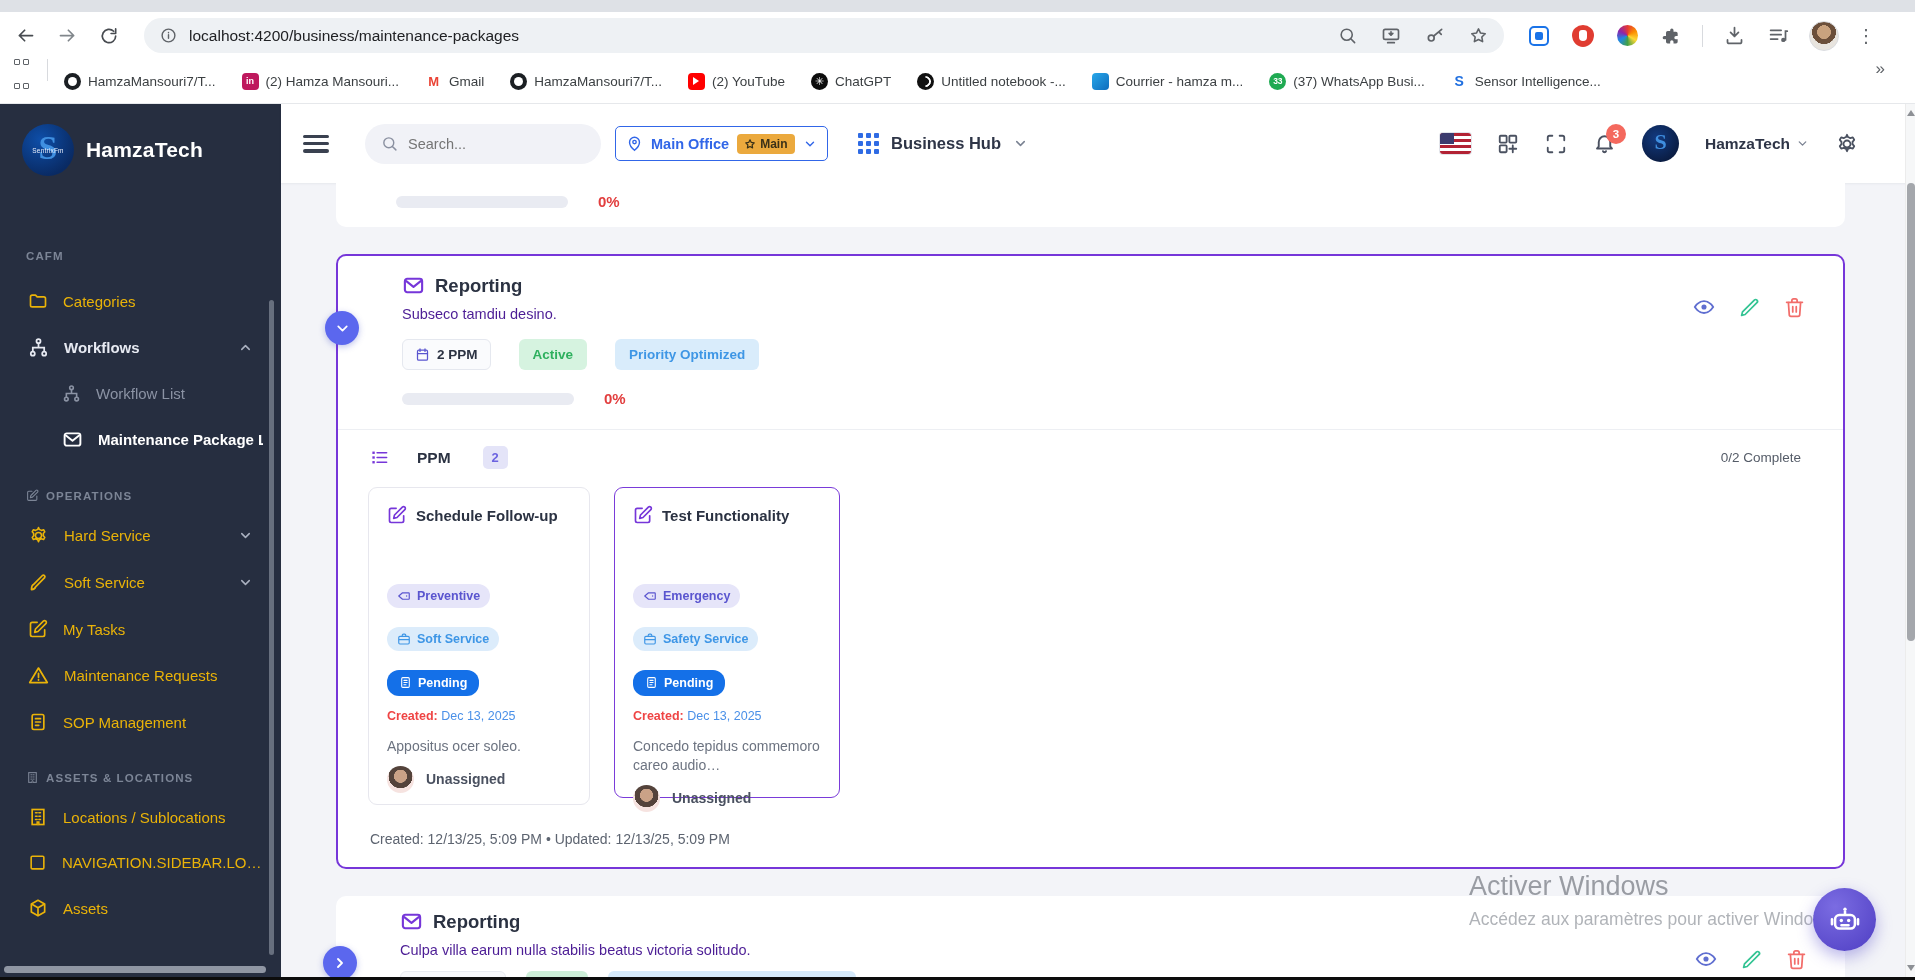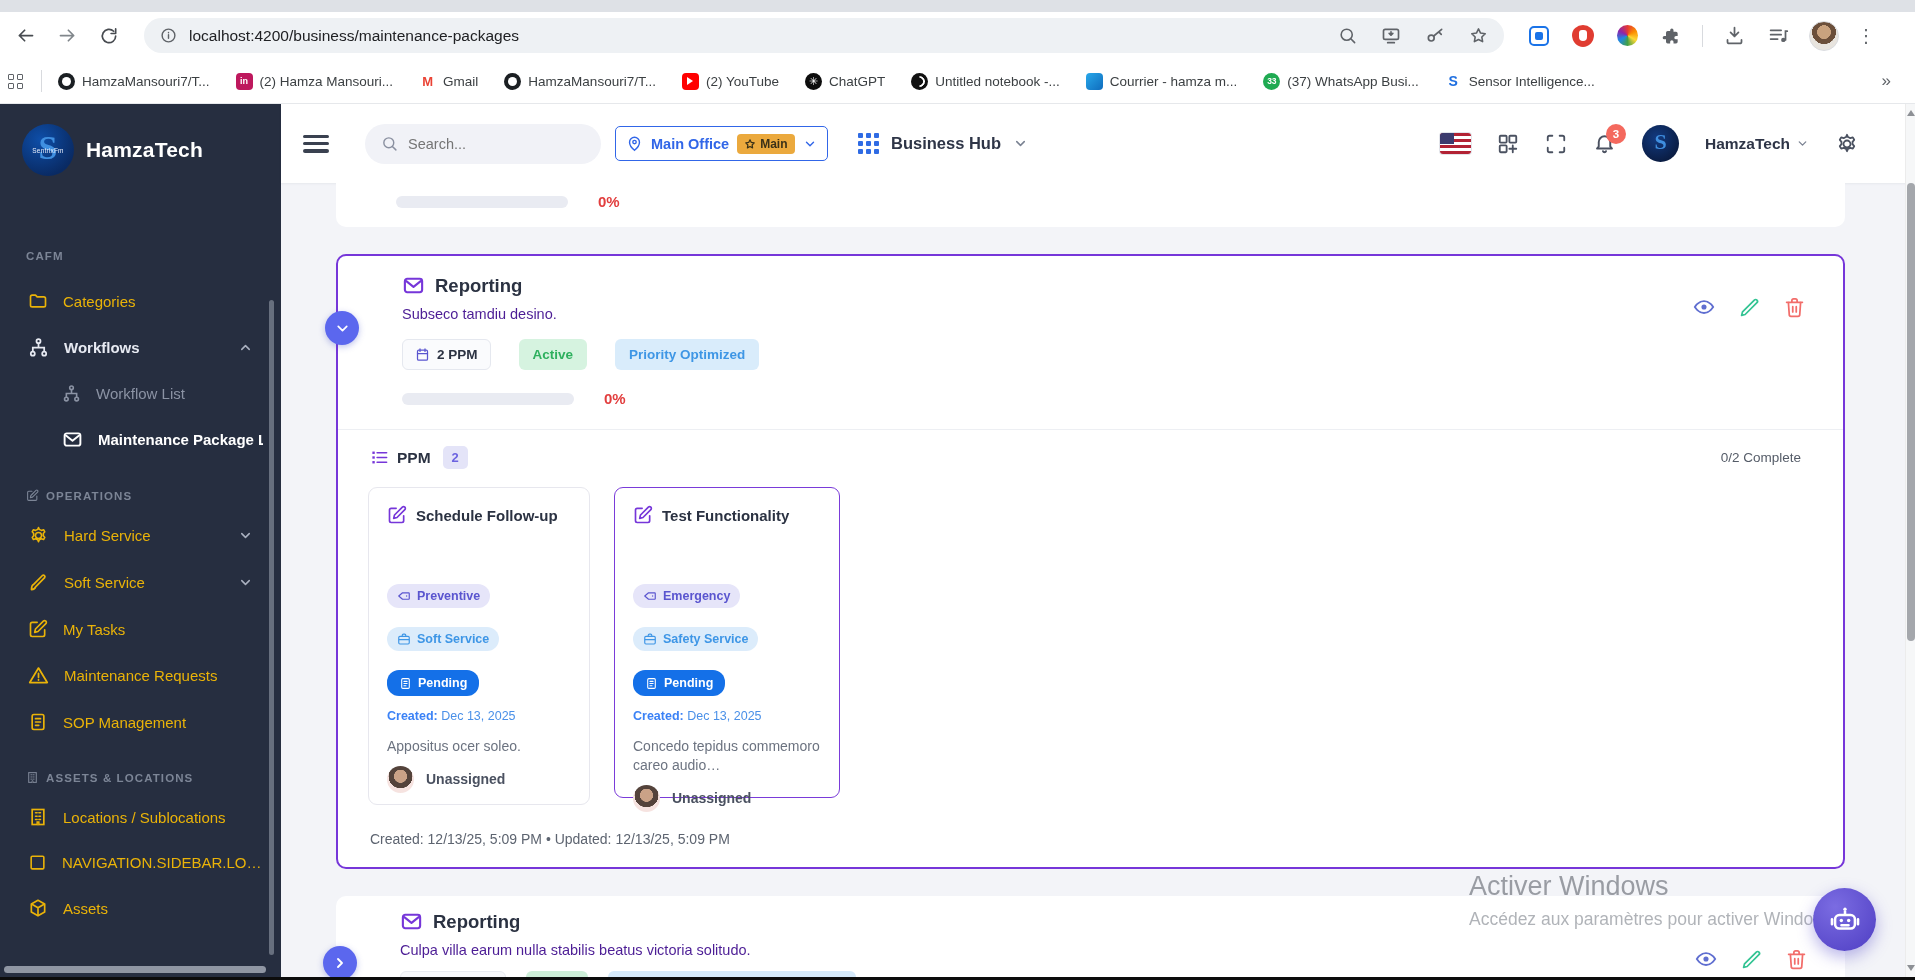--- a/index.html
+++ b/index.html
@@ -17,21 +17,21 @@
   #extrow { display:flex; align-items:center; gap:18px; margin-left:22px; color:#5f6368; }
   .extb { width:26px; height:26px; display:flex; align-items:center; justify-content:center; }
   .ext-blue { width:20px; height:20px; border:2px solid #1a73e8; border-radius:5px; display:flex; align-items:center; justify-content:center; }
   .ext-blue i { width:8px; height:8px; background:#1a73e8; border-radius:2px; display:block; }
   .ext-red { width:22px; height:22px; background:#e03c31; border-radius:50% 50% 50% 50%/46% 46% 54% 54%; display:flex; align-items:center; justify-content:center; }
   .ext-red i { width:8px; height:11px; background:#fff; border-radius:3px 3px 4px 4px; display:block; }
   .ext-wheel { width:21px; height:21px; border-radius:50%; background:conic-gradient(#e53935,#fb8c00,#fdd835,#43a047,#1e88e5,#8e24aa,#e53935); }
   .vsep { width:1px; height:22px; background:#d8dade; }
   .bravatar { width:30px; height:30px; border-radius:50%; background:radial-gradient(circle at 50% 36%, #c9a27e 0 30%, #6b4f3a 31% 52%, #e8e4de 53%); border:1px solid #dadce0; }
   .kebab { font-size:18px; color:#5f6368; font-family:"DejaVu Sans",sans-serif; }
-  #bookmarks { position:absolute; left:0; top:59px; width:1915px; height:45px; background:#fff; border-bottom:1px solid #e7e9ec; display:flex; align-items:center; padding:0 8px; }
+  #bookmarks { position:absolute; left:0; top:59px; width:1915px; height:45px; background:#fff; border-bottom:1px solid #e7e9ec; display:flex; padding:0 14px; }
   .bm { display:flex; align-items:center; gap:7px; margin-right:26px; white-space:nowrap; }
   .bm .lbl { font-size:13.5px; color:#3c4043; }
   .fav { width:17px; height:17px; border-radius:4px; display:flex; align-items:center; justify-content:center; font-size:9px; font-weight:bold; color:#fff; flex:0 0 auto; }
   .fav.github { background:#1b1f23; border-radius:50%; }
   .fav.github::after { content:""; width:9px; height:9px; border-radius:50%; background:#fff; }
   .fav.linkedin { background:#be185d; }
   .fav.gmail { background:#fff; color:#ea4335; font-size:13px; }
   .fav.youtube { background:#f00; border-radius:4px; }
   .fav.youtube::after { content:""; border-left:6px solid #fff; border-top:4px solid transparent; border-bottom:4px solid transparent; }
   .fav.chatgpt { background:#0d0d0d; border-radius:50%; color:#fff; font-size:11px; }
@@ -99,37 +99,37 @@
   .titlerow .ttl { color:#2b3242; font-size:18.5px; font-weight:bold; }
   .subtt { color:#4c1d95; font-size:14.5px; margin-top:9px; }
   .chiprow { display:flex; align-items:center; gap:28px; margin-top:17px; }
   .chip { display:flex; align-items:center; gap:7px; font-size:13.5px; font-weight:bold; border-radius:6px; padding:7px 12px; }
   .chip.frame { background:#fafbfd; border:1px solid #e5e8ef; color:#2b3242; }
   .chip.green { background:#d6f3e0; color:#2eb05e; padding:8px 14px; }
   .chip.blue { background:#d9ecfb; color:#3e96e5; padding:8px 14px; }
   .progrow { display:flex; align-items:center; gap:30px; margin-top:20px; }
   .actions { position:absolute; right:38px; top:40px; display:flex; align-items:center; gap:24px; }
   .pkg-div { height:1px; background:#edeff3; margin-top:22px; }
-  .ppmrow { display:flex; align-items:center; gap:8px; padding:16px 42px 0 32px; }
+  .ppmrow { display:flex; align-items:center; gap:28px; padding:16px 42px 0 32px; }
   .ppmrow .plbl { font-size:15.5px; font-weight:bold; color:#2b3242; }
   .cntbadge { background:#e4e4f8; color:#6c63e0; font-size:13px; font-weight:bold; border-radius:5px; padding:4px 9px; margin-left:4px; }
   .complete { margin-left:auto; color:#555c68; font-size:13.5px; }
   .tasks { display:flex; gap:24px; padding:18px 0 0 30px; }
   .tcard { width:222px; height:318px; background:#fff; border:1px solid #e7e7ee; border-radius:9px; padding:17px 18px 14px 18px; display:flex; flex-direction:column; }
   .tcard.sel { width:226px; height:311px; border:1.6px solid #7a3bd9; }
   .tcard .trow { display:flex; align-items:center; gap:9px; color:#7636d9; }
   .tcard .tttl { color:#2b3242; font-size:15px; font-weight:bold; }
   .thr { height:1px; background:#eceef2; }
   .badges { display:flex; flex-direction:column; align-items:flex-start; gap:8px; }
-  .tb { display:flex; align-items:flex-end; gap:6px; font-size:12.5px; font-weight:bold; border-radius:12px; padding:5px 10px;margin-top:11px; }
+  .tb { display:flex; align-items:flex-start; gap:6px; font-size:12.5px; font-weight:bold; border-radius:12px; padding:5px 10px;margin-top:11px; }
   .tb.lav { background:#e6e5f9; color:#5a55cf; }
   .tb.lblue { background:#dcecfb; color:#3e96e6; }
   .tb.solid { background:#1470e8; color:#fff; padding:6px 12px; }
   .created { font-size:12.5px; margin-top:13px; color:#4a90e8; }
-  .created b { color:#3b82f6; }
+  .created b { color:#ef4444; }
   .tdesc { color:#6c7380; font-size:14px; margin-top:14px; line-height:1.35; }
   .assign { display:flex; align-items:center; gap:12px; margin-top:10px; }
   .pavatar { width:27px; height:27px; border-radius:50%; background:radial-gradient(circle at 50% 38%, #caa287 0 30%, #54433b 31% 55%, #f6e3e0 56%); flex:0 0 auto; }
   .aname { color:#4a5160; font-size:14px; font-weight:bold; }
   .pkg-footer { padding:26px 0 0 32px; color:#5d6470; font-size:14px; }
 
   #nextcard { top:713px; height:110px; }
   #nextcard .chips-part { display:flex; gap:20px; margin-top:13px; padding-left:64px; height:12px; overflow:hidden; }
   .cp { border-radius:6px 6px 0 0; height:24px; }
   .cp.g1 { width:106px; background:#f6f7fa; border:1px solid #e7eaf0; }

